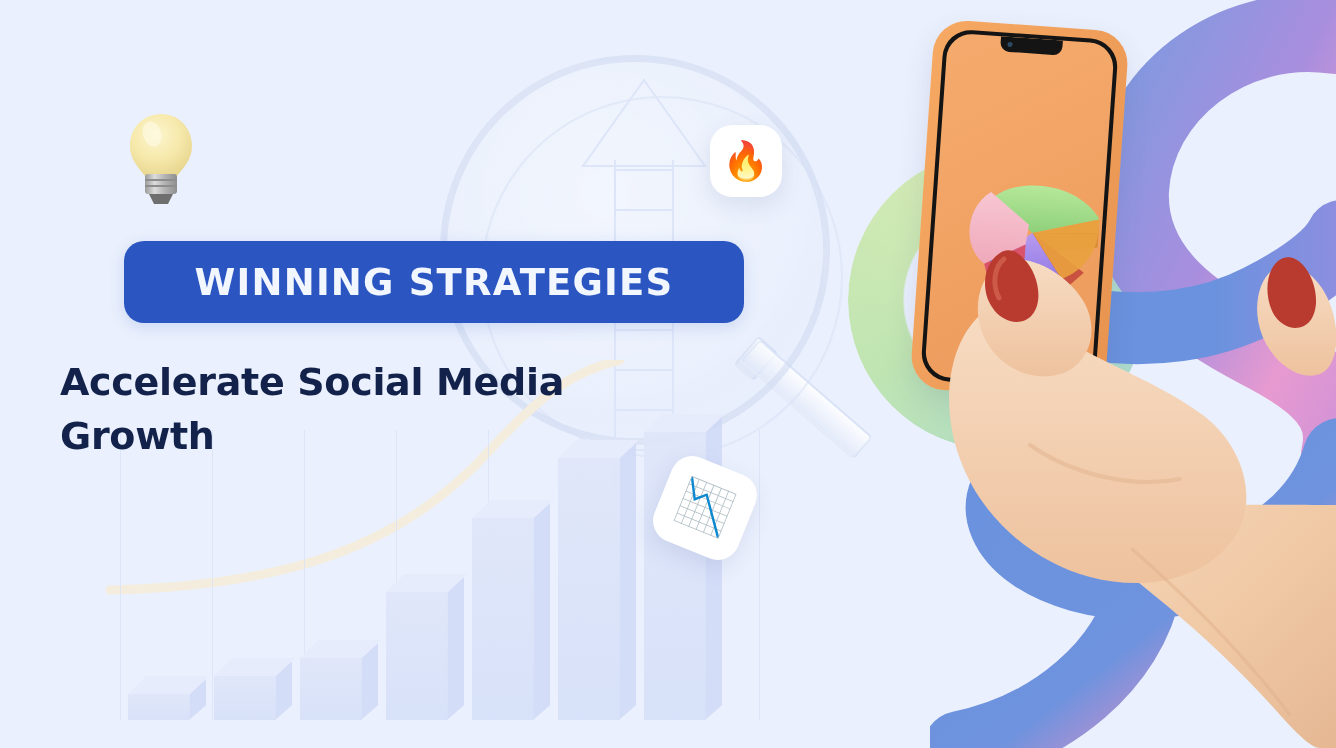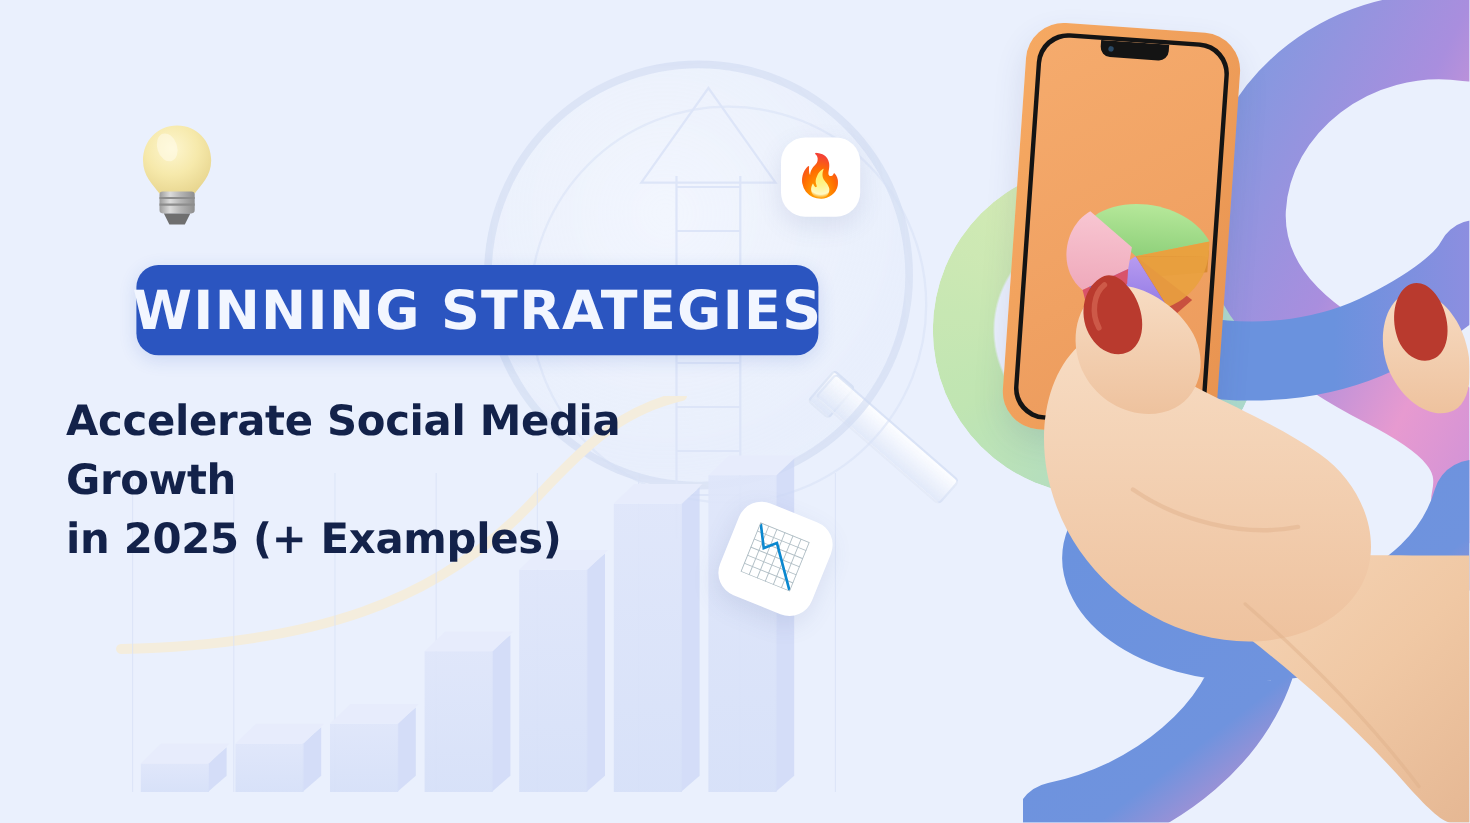--- a/index.html
+++ b/index.html
@@ -139,21 +139,21 @@
   .banner {
     position:absolute; left:124px; top:241px;
     width:620px; height:82px;
     background:#2b55c0;
     border-radius:20px;
     display:flex; align-items:center; justify-content:center;
     box-shadow:0 4px 16px rgba(43,85,192,.16);
   }
   .banner-text {
     color:#f2f6ff;
-    font-size:49px;
+    font-size:37px;
     font-weight:bold;
     letter-spacing:1.2px;
     font-family:"DejaVu Sans", sans-serif;
     white-space:nowrap;
   }
   .subtitle {
     position:absolute; left:60px; top:356px; width:660px;
     text-align:left;
     color:#13224a;
     font-size:38px;
@@ -385,16 +385,15 @@
       <ellipse cx="27" cy="26" rx="9" ry="13" fill="#fffceb" opacity=".55" transform="rotate(-18 27 26)"></ellipse>
     </svg>
   </div>
 
   <div class="banner">
     <span class="banner-text">WINNING STRATEGIES</span>
   </div>
 
   <div class="subtitle">
     <span class="l1">Accelerate Social Media Growth</span>
-    <span class="l2">in 2025 (+ Examples)</span>
   </div>
 
 </div>
 
 </body></html>

